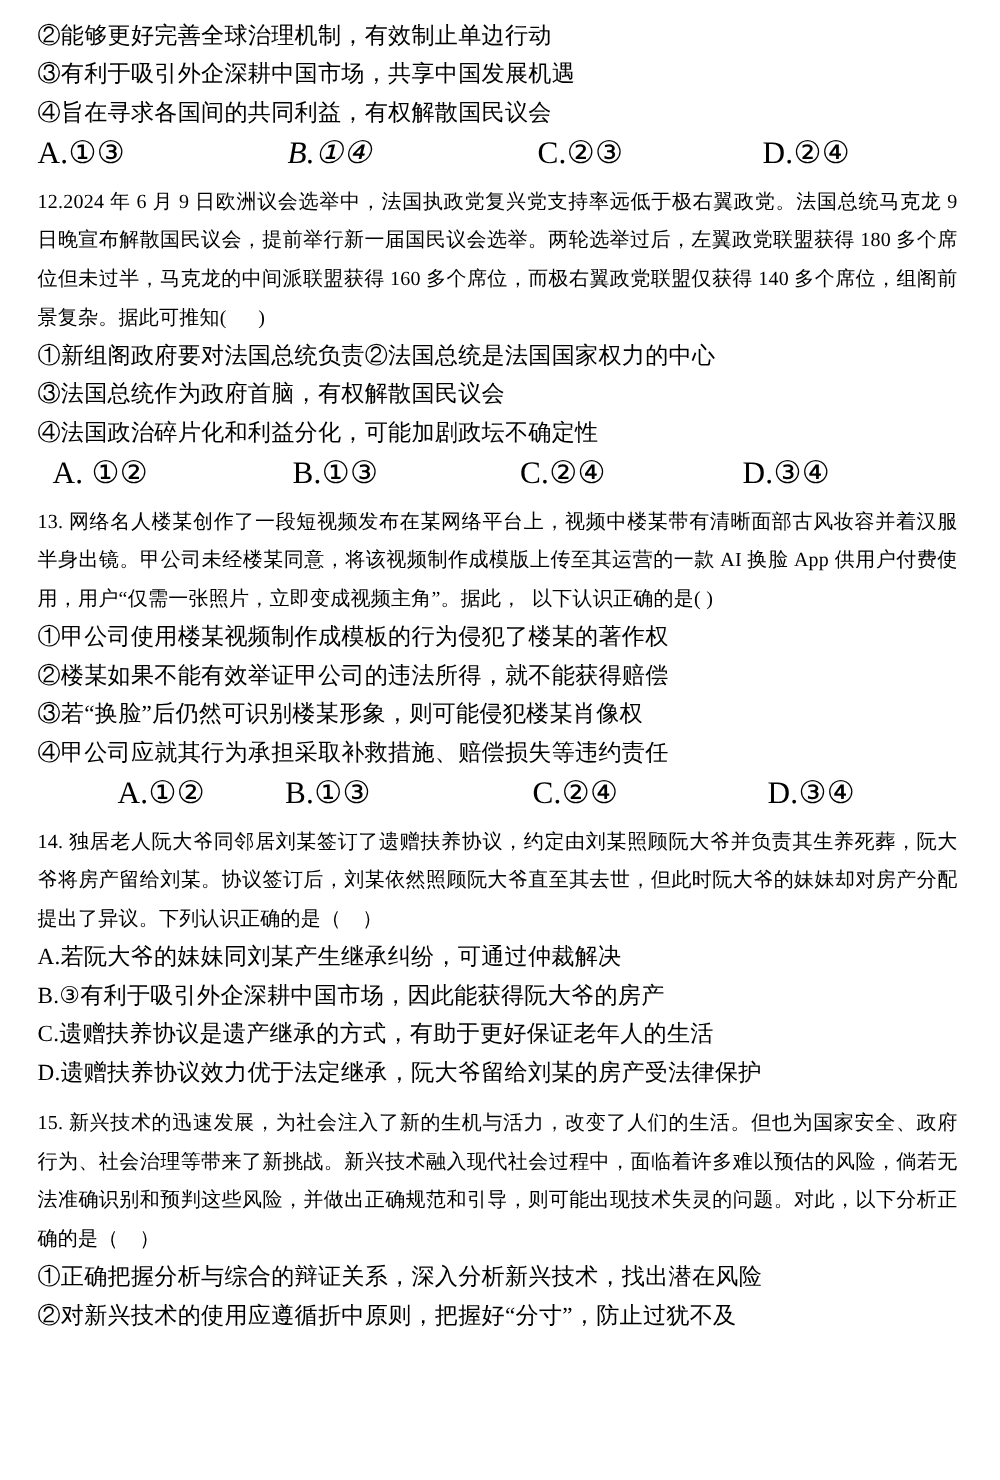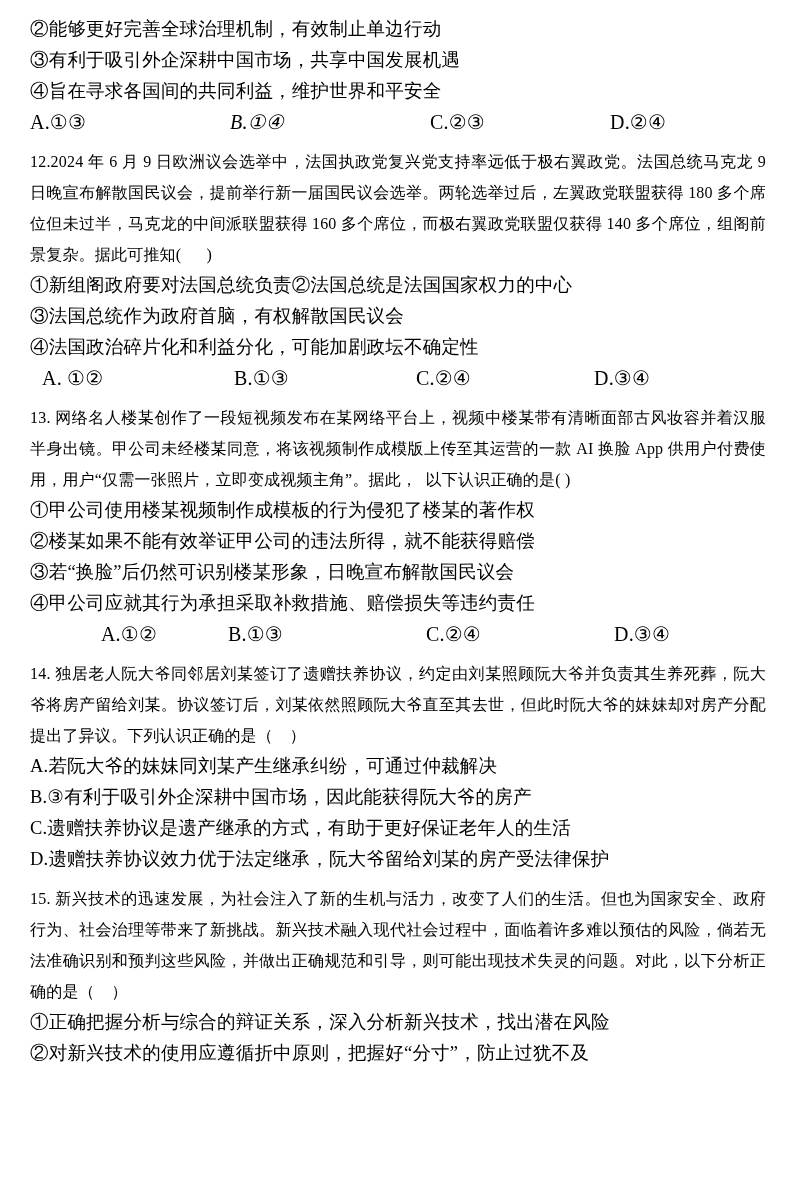--- a/index.html
+++ b/index.html
@@ -37,21 +37,21 @@
   }
   .q-block {
     margin: 0;
   }
   .spacer {
     height: 8px;
   }
   
   .opts {
     display: flex;
-    font-size: 20px;
+    font-size: 25px;
     line-height: 31px;
     letter-spacing: 0.2px;
   }
   .opts .opt {
     white-space: nowrap;
   }
   .opts.w1 .opt:nth-child(1) { width: 200px; }
   .opts.w1 .opt:nth-child(2) { width: 200px; font-style: italic; }
   .opts.w1 .opt:nth-child(3) { width: 180px; }
 
@@ -65,21 +65,21 @@
   .opts.w3 .opt:nth-child(3) { width: 188px; }
 </style>
 </head>
 <body>
 
 <div class="page">
 
   <div class="q-block">
     <div class="line">②能够更好完善全球治理机制，有效制止单边行动</div>
     <div class="line">③有利于吸引外企深耕中国市场，共享中国发展机遇</div>
-    <div class="line">④旨在寻求各国间的共同利益，维护世界和平安全</div>
+    <div class="line">④旨在寻求各国间的共同利益，有权解散国民议会</div>
     <div class="opts w1">
       <span class="opt">A.①③</span>
       <span class="opt">B.①④</span>
       <span class="opt">C.②③</span>
       <span class="opt">D.②④</span>
     </div>
   </div>
 
   <div class="spacer"></div>
 
@@ -95,21 +95,21 @@
       <span class="opt">D.③④</span>
     </div>
   </div>
 
   <div class="spacer"></div>
 
   <div class="q-block">
     <div class="para">13. 网络名人楼某创作了一段短视频发布在某网络平台上，视频中楼某带有清晰面部古风妆容并着汉服半身出镜。甲公司未经楼某同意，将该视频制作成模版上传至其运营的一款 AI 换脸 App 供用户付费使用，用户“仅需一张照片，立即变成视频主角”。据此，  以下认识正确的是( )</div>
     <div class="line">①甲公司使用楼某视频制作成模板的行为侵犯了楼某的著作权</div>
     <div class="line">②楼某如果不能有效举证甲公司的违法所得，就不能获得赔偿</div>
-    <div class="line">③若“换脸”后仍然可识别楼某形象，日晚宣布解散国民议会</div>
+    <div class="line">③若“换脸”后仍然可识别楼某形象，则可能侵犯楼某肖像权</div>
     <div class="line">④甲公司应就其行为承担采取补救措施、赔偿损失等违约责任</div>
     <div class="opts w3">
       <span class="opt">A.①②</span>
       <span class="opt">B.①③</span>
       <span class="opt">C.②④</span>
       <span class="opt">D.③④</span>
     </div>
   </div>
 
   <div class="spacer"></div>

